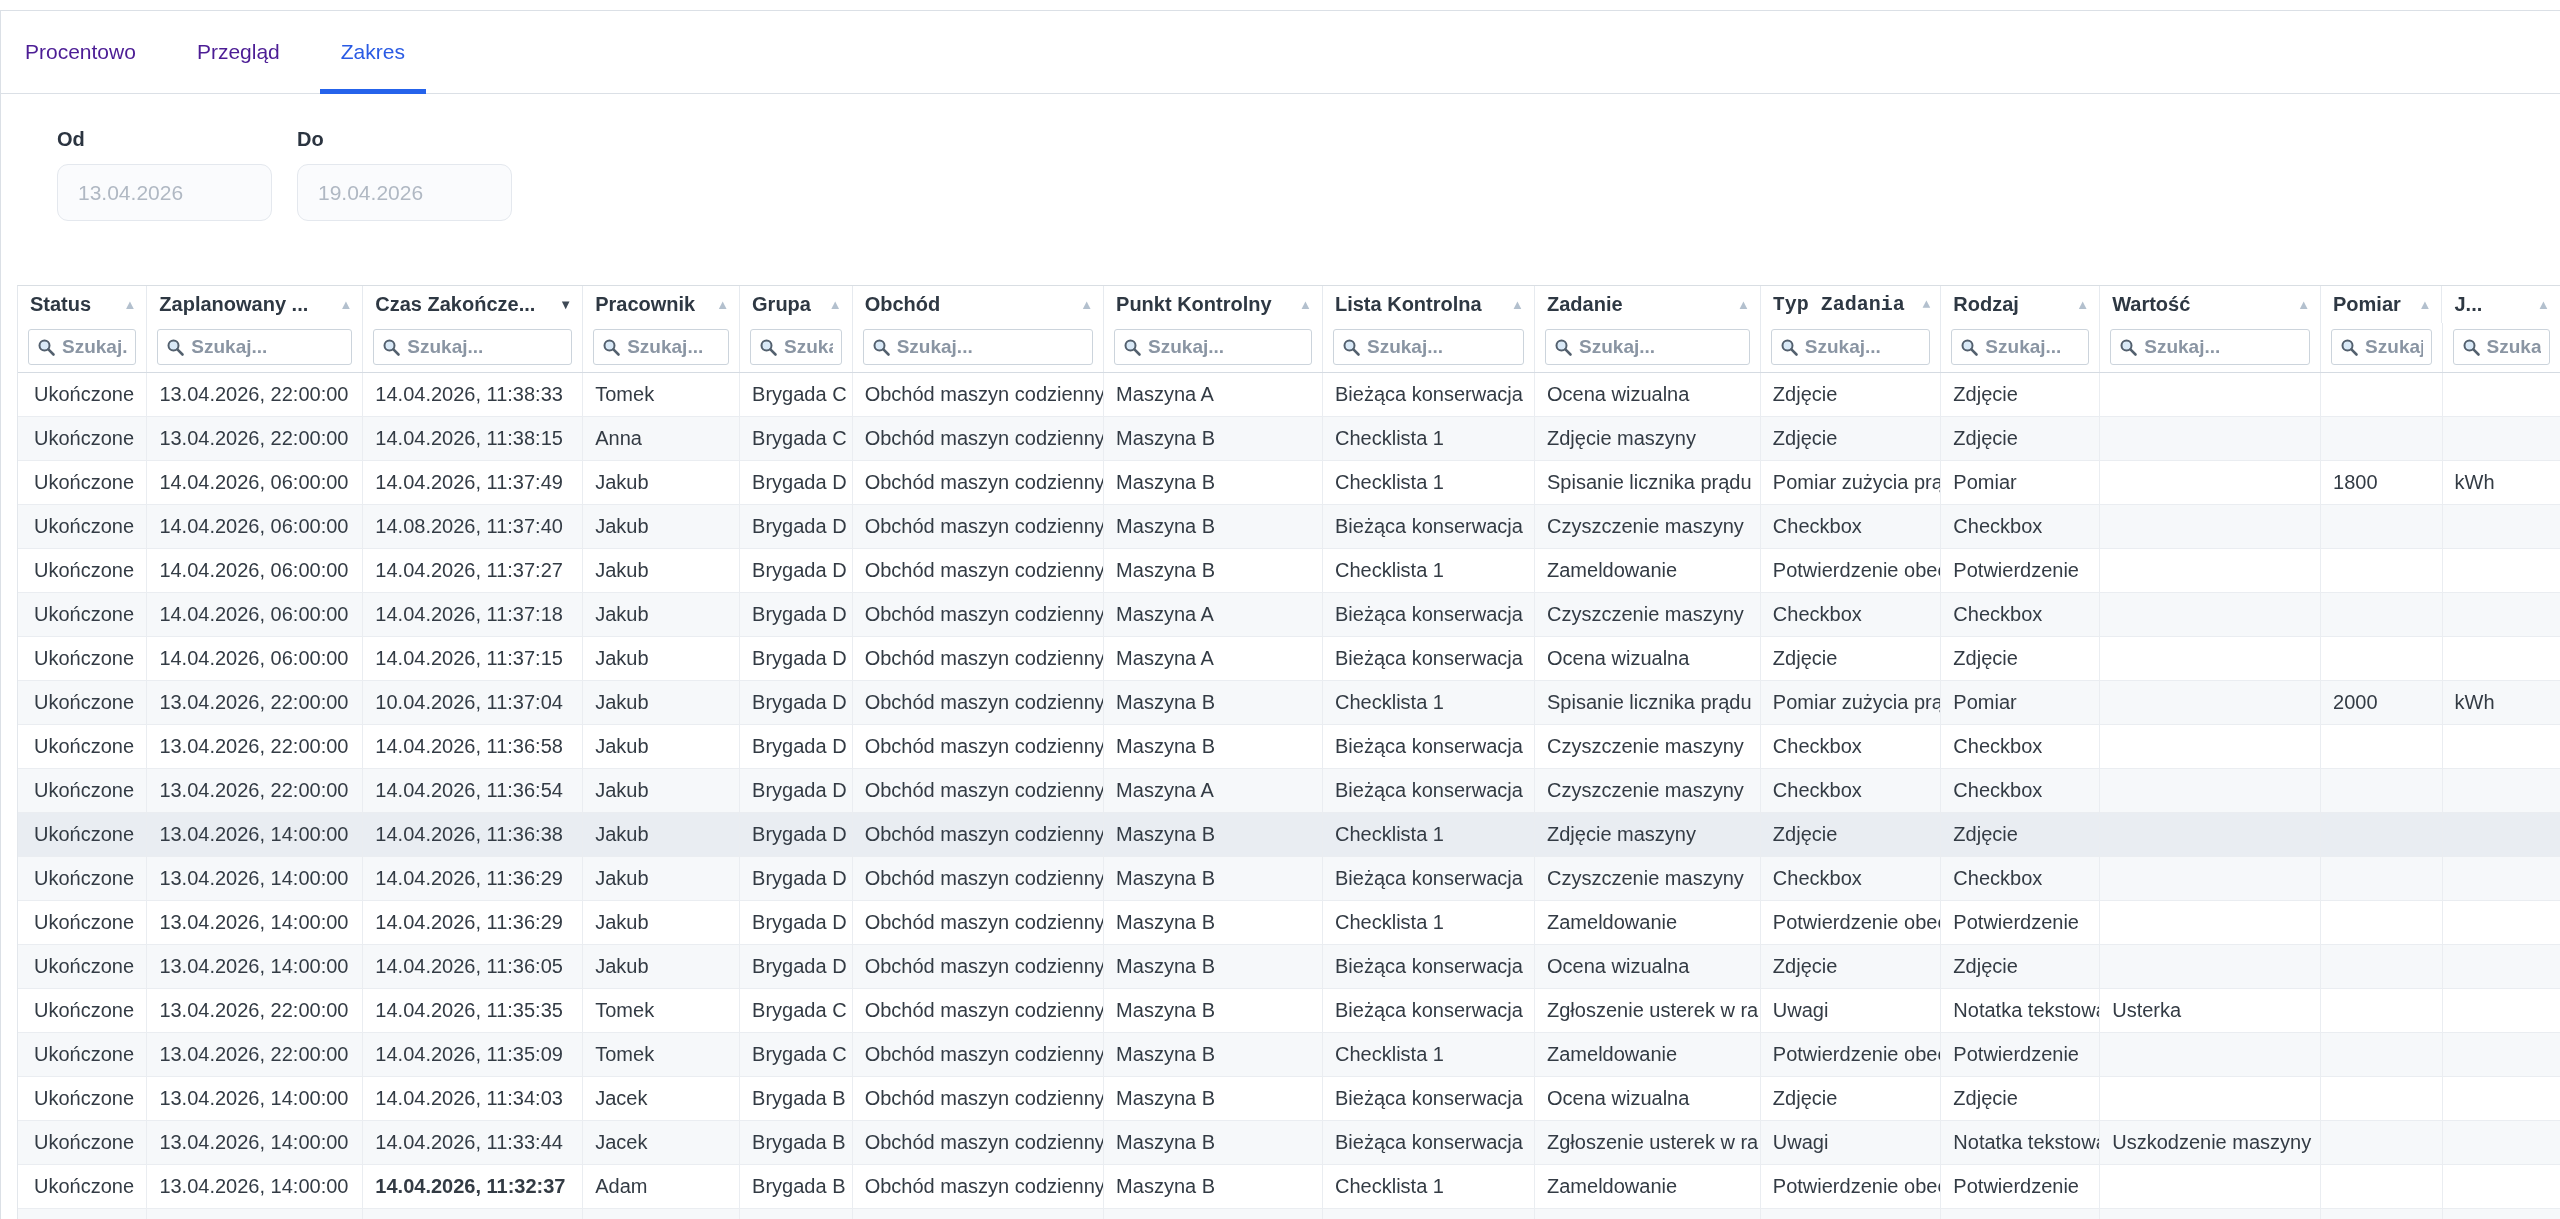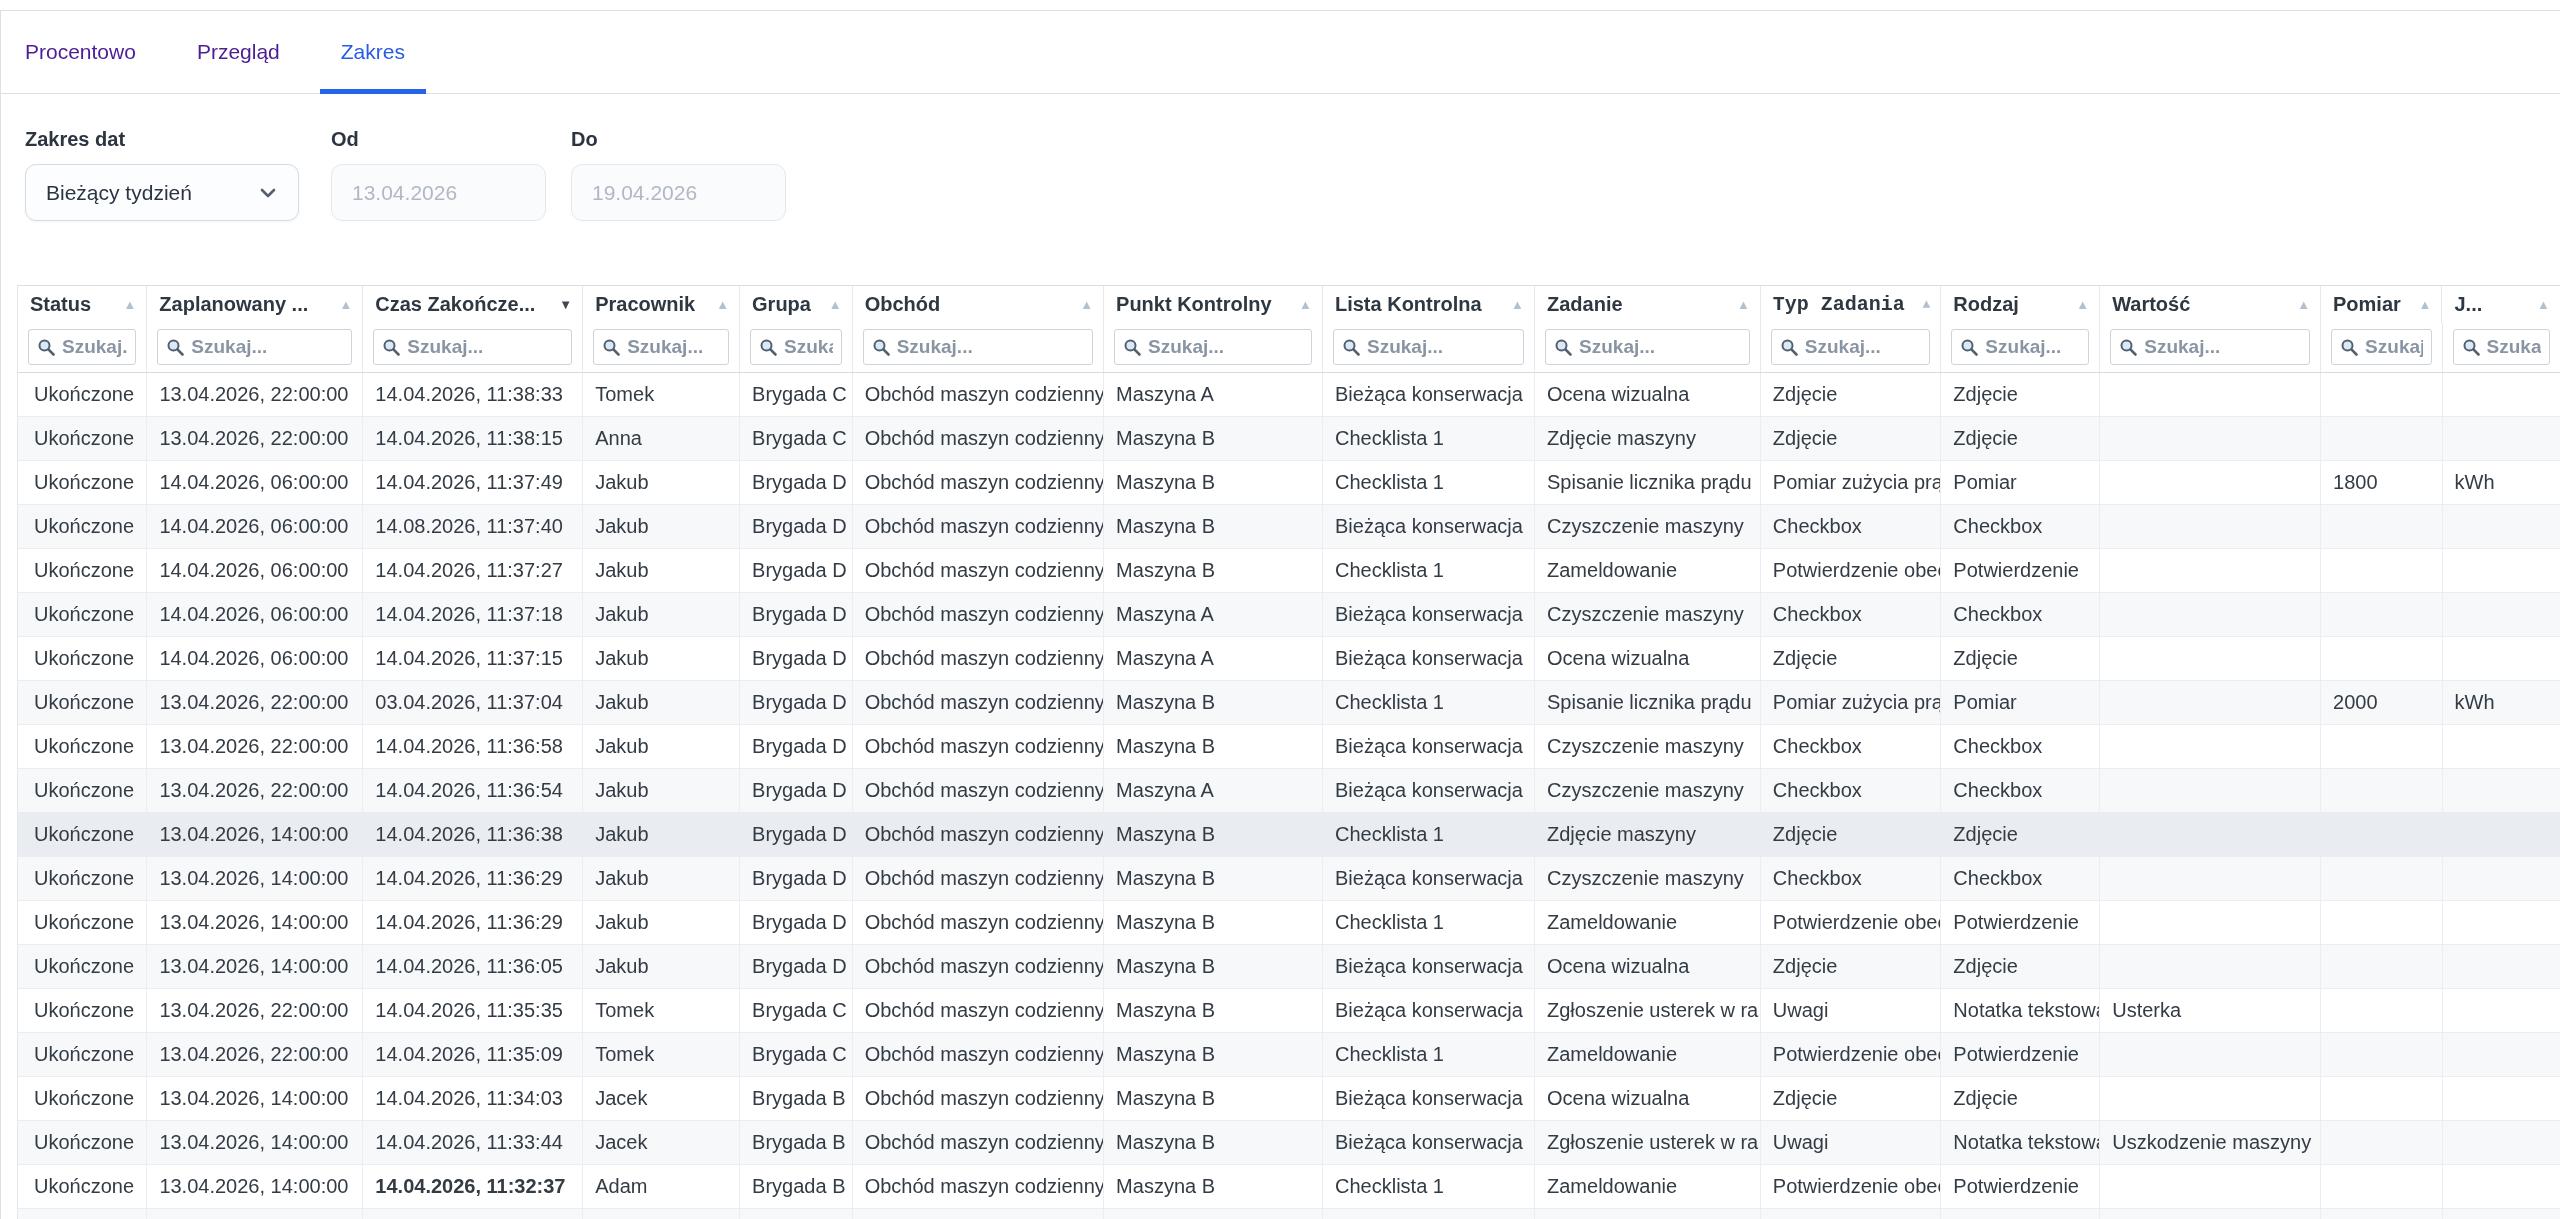--- a/index.html
+++ b/index.html
@@ -54,29 +54,20 @@
 
 <div class="app">
 
   <div class="tabbar">
     <div class="tab">Procentowo</div>
     <div class="tab">Przegląd</div>
     <div class="tab active">Zakres</div>
   </div>
 
   <div class="filters">
-    <div class="fgroup g1">
-      <label>Zakres dat</label>
-      <div class="control select">
-        <span>Bieżący tydzień</span>
-        <svg width="20" height="20" viewBox="0 0 20 20">
-          <polyline points="4,7 10,13 16,7" fill="none" stroke="#55606d" stroke-width="2.6" stroke-linecap="round" stroke-linejoin="round"></polyline>
-        </svg>
-      </div>
-    </div>
     <div class="fgroup g2">
       <label>Od</label>
       <div class="control dateinput">
         <span>13.04.2026</span>
       </div>
     </div>
     <div class="fgroup g3">
       <label>Do</label>
       <div class="control dateinput">
         <span>19.04.2026</span>
@@ -382,21 +373,21 @@
           <div class="tcell" style="width: 229px;">Ocena wizualna</div>
           <div class="tcell" style="width: 183px;">Zdjęcie</div>
           <div class="tcell" style="width: 161px;">Zdjęcie</div>
           <div class="tcell" style="width: 224px;"></div>
           <div class="tcell" style="width: 123px;"></div>
           <div class="tcell" style="width: 120px;"></div>
         </div>
         <div class="trow alt">
           <div class="tcell" style="width: 131px;">Ukończone</div>
           <div class="tcell" style="width: 219px;">13.04.2026, 22:00:00</div>
-          <div class="tcell" style="width: 223px;">03.04.2026, 11:37:04</div>
+          <div class="tcell" style="width: 223px;">10.04.2026, 11:37:04</div>
           <div class="tcell" style="width: 159px;">Jakub</div>
           <div class="tcell" style="width: 114px;">Brygada D</div>
           <div class="tcell" style="width: 255px;">Obchód maszyn codzienny</div>
           <div class="tcell" style="width: 222px;">Maszyna B</div>
           <div class="tcell" style="width: 215px;">Checklista 1</div>
           <div class="tcell" style="width: 229px;">Spisanie licznika prądu</div>
           <div class="tcell" style="width: 183px;">Pomiar zużycia prądu</div>
           <div class="tcell" style="width: 161px;">Pomiar</div>
           <div class="tcell" style="width: 224px;"></div>
           <div class="tcell" style="width: 123px;">2000</div>

